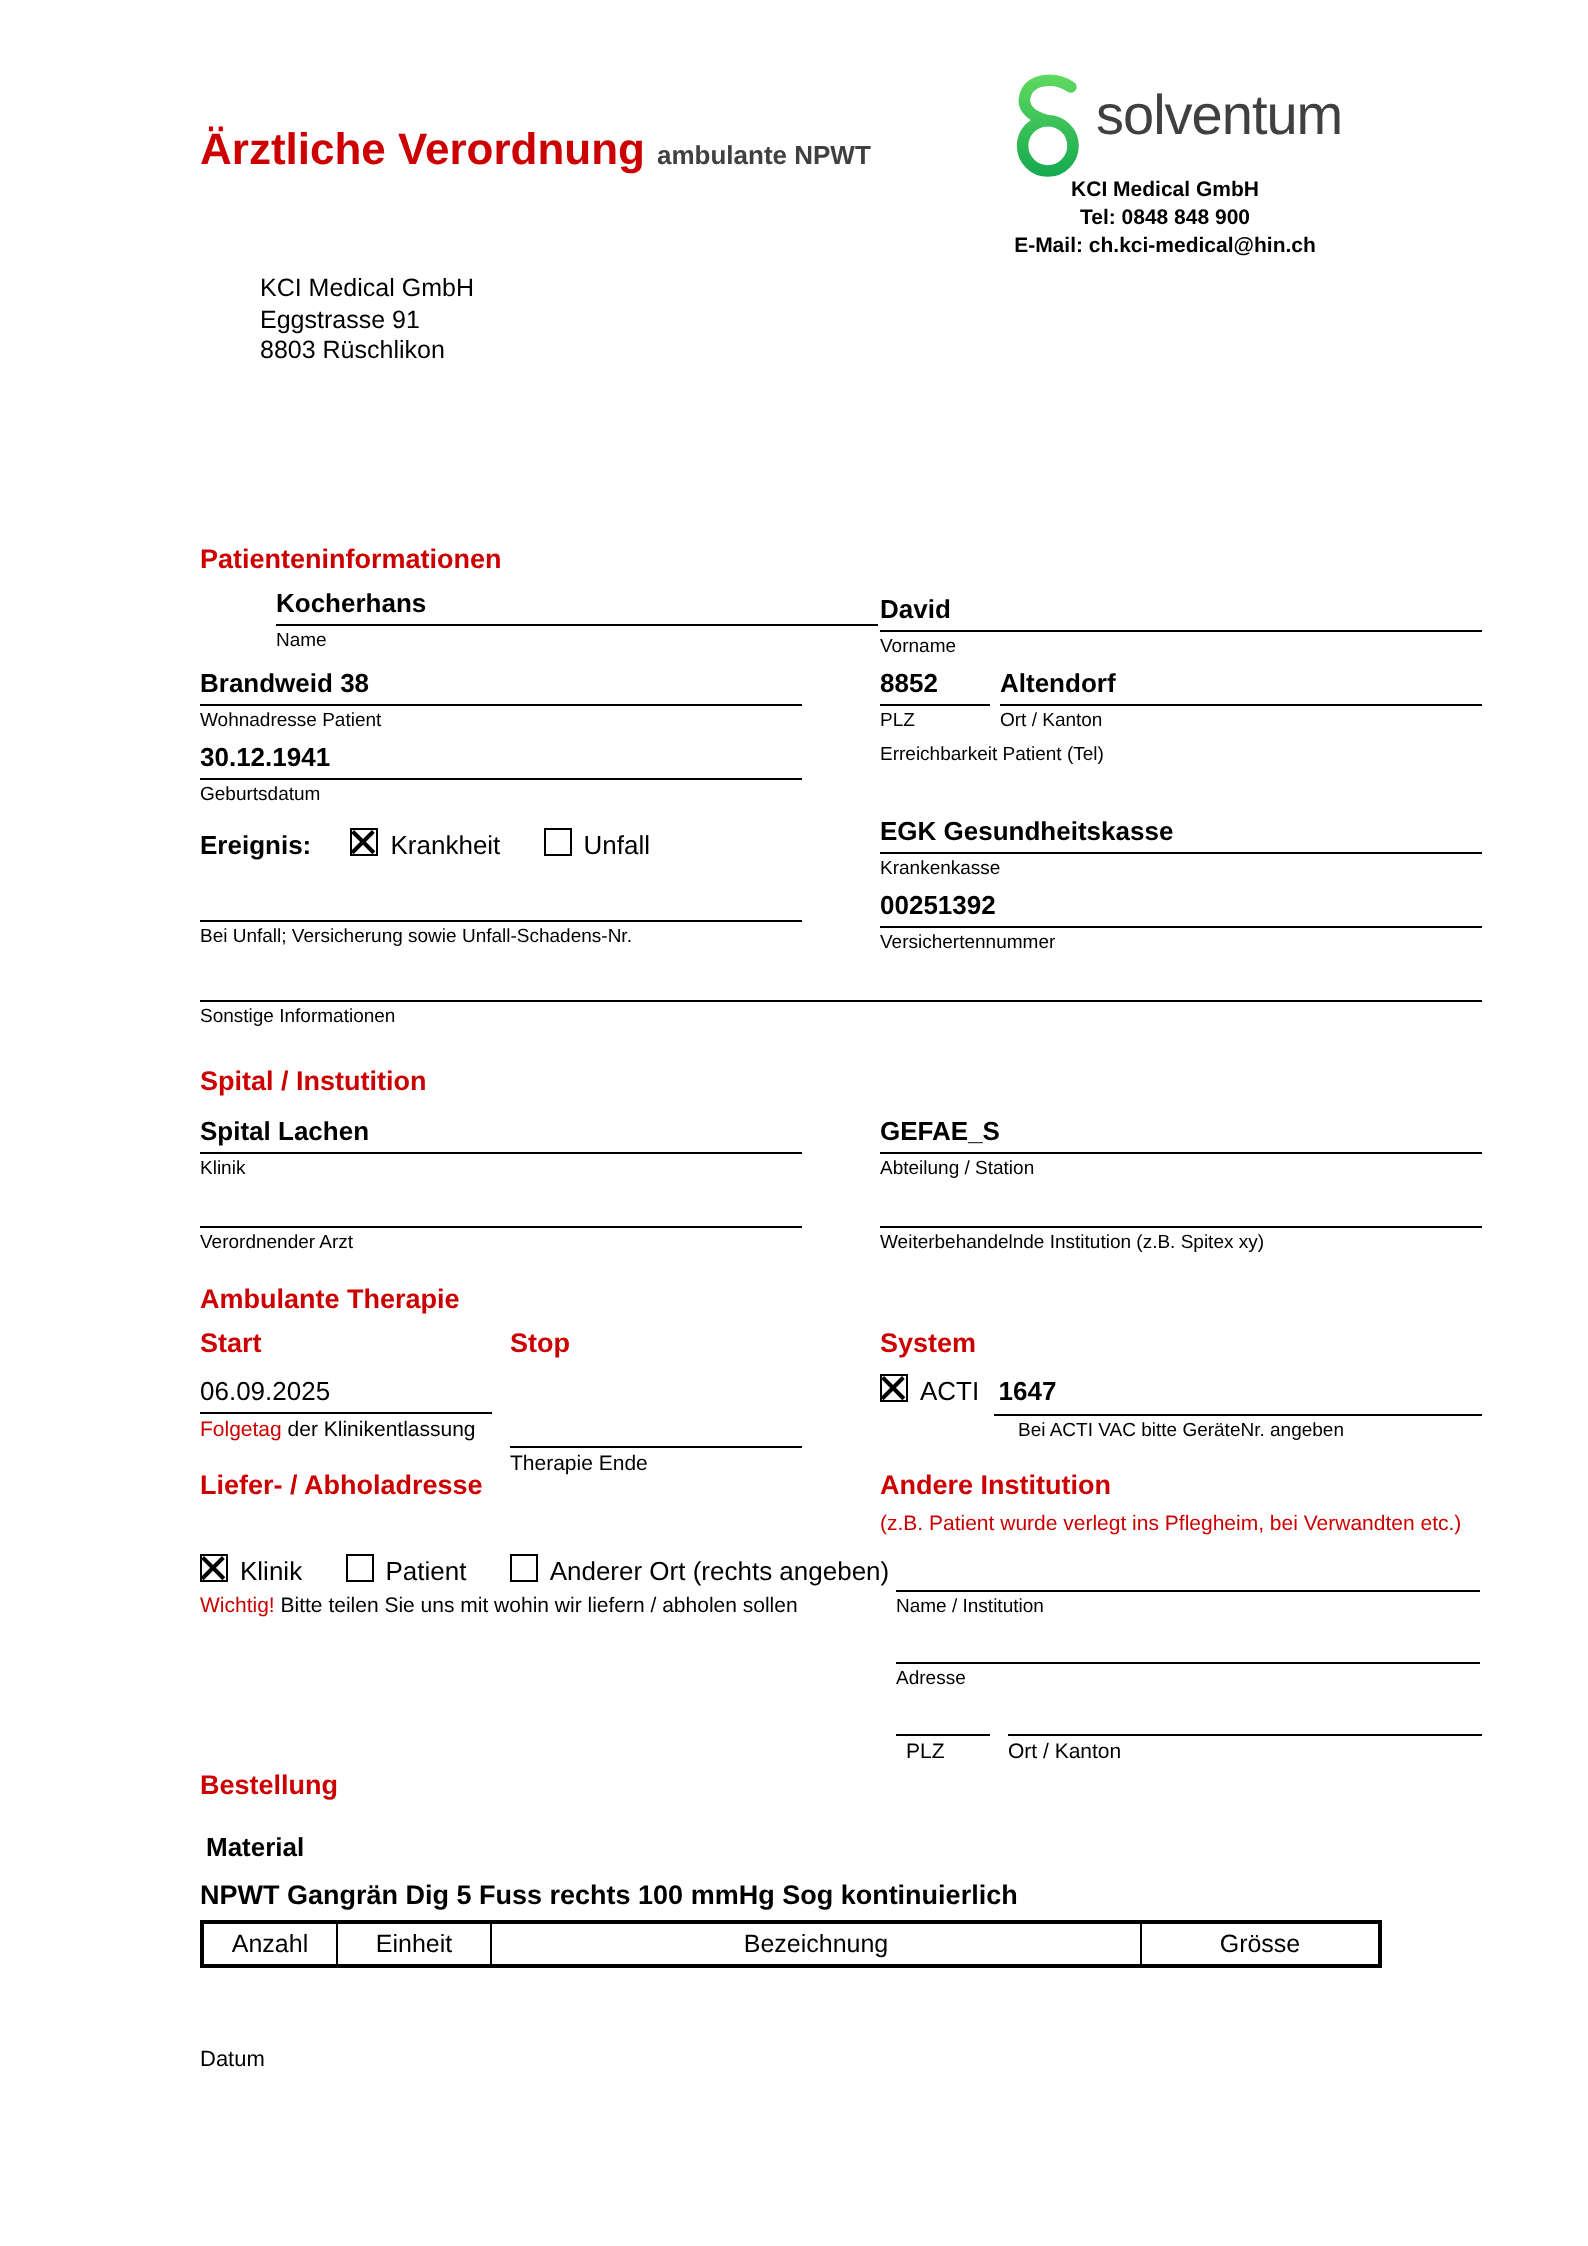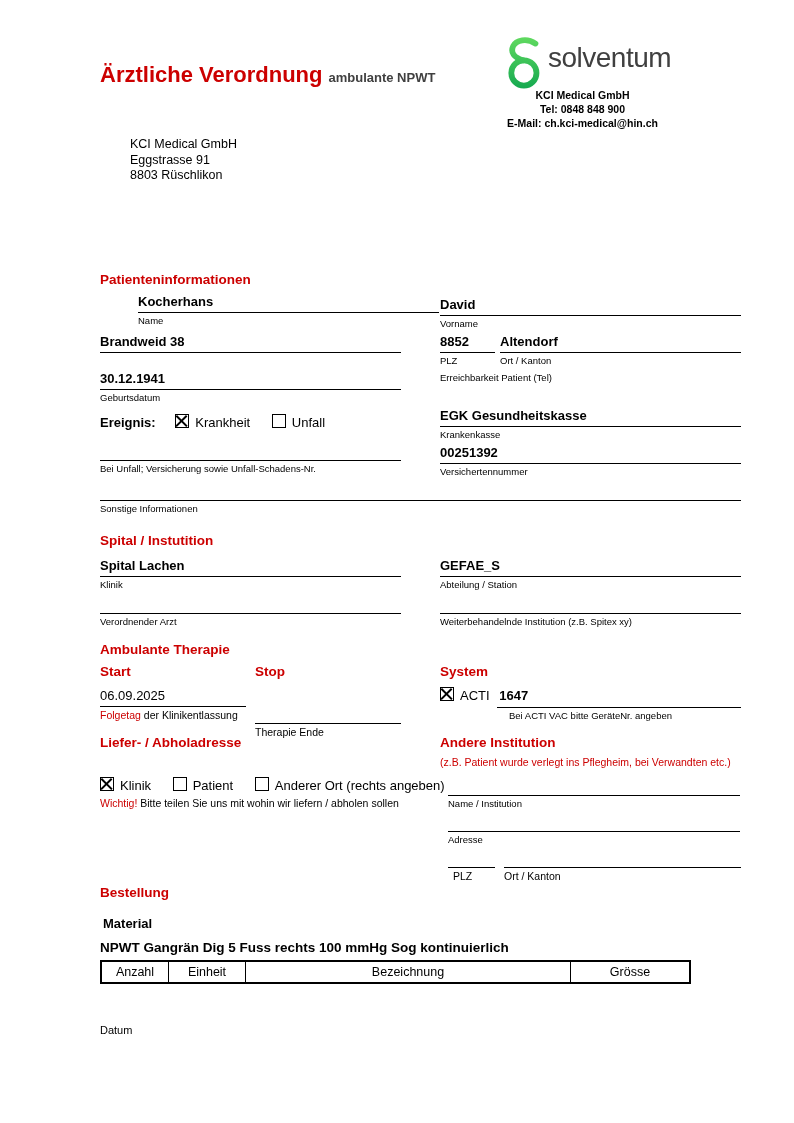--- a/index.html
+++ b/index.html
@@ -95,20 +95,21 @@
     <div class="value">Kocherhans</div>
     <div class="label">Name</div>
   </div>
   <div class="field" style="left:440px;top:296px;width:301px;">
     <div class="value">David</div>
     <div class="label">Vorname</div>
   </div>
 
   <div class="field" style="left:100px;top:333px;width:301px;">
     <div class="value">Brandweid 38</div>
+    <div class="label">Wohnadresse Patient</div>
   </div>
   <div class="field" style="left:440px;top:333px;width:55px;">
     <div class="value">8852</div>
     <div class="label">PLZ</div>
   </div>
   <div class="field" style="left:500px;top:333px;width:241px;">
     <div class="value">Altendorf</div>
     <div class="label">Ort / Kanton</div>
   </div>
 

